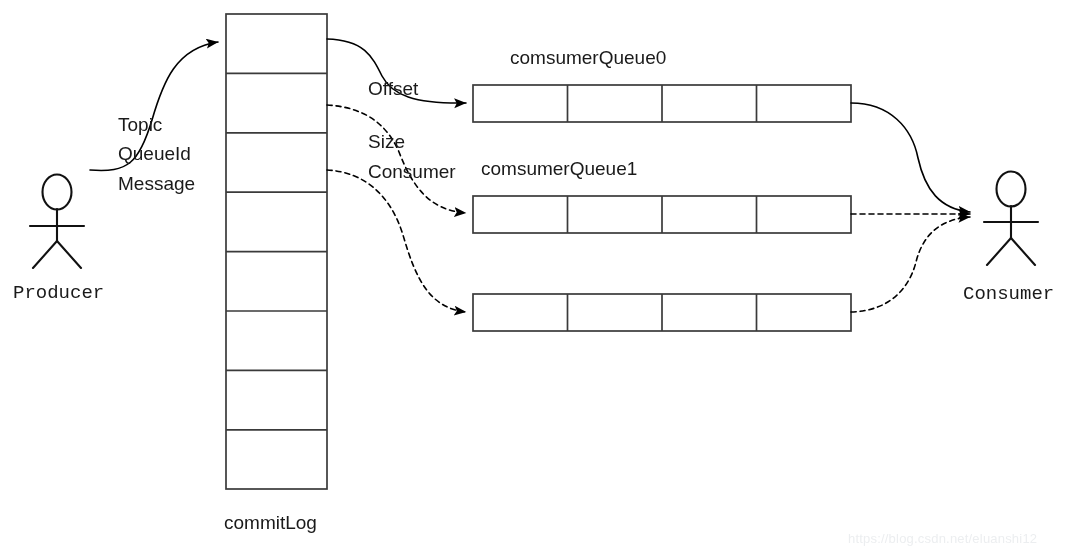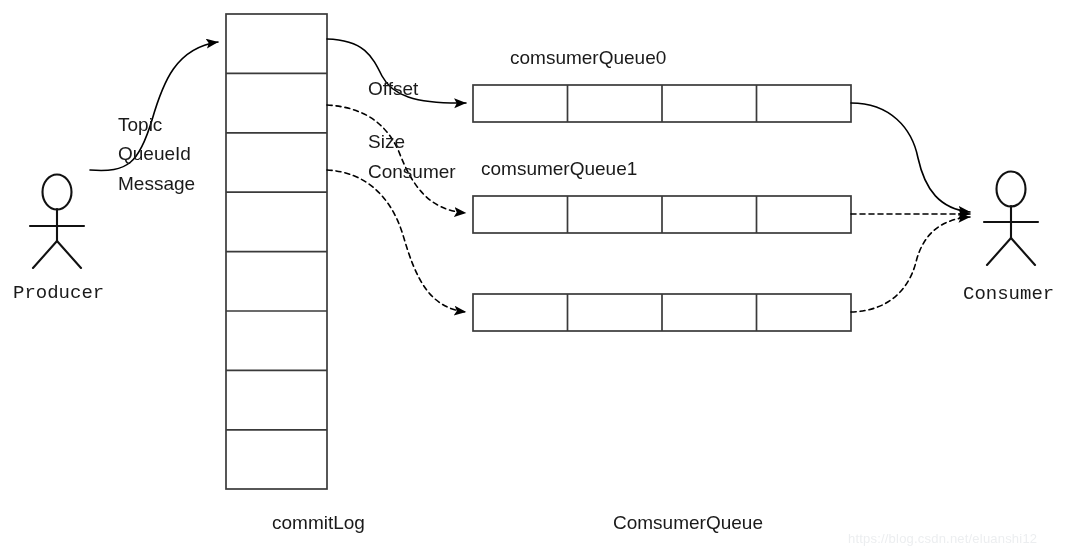--- a/index.html
+++ b/index.html
@@ -71,21 +71,20 @@
   }
   .lbl-queue-title {
     font-size: 19px;
   }
   .lbl-actor {
     font-size: 19px;
     font-family: Liberation Mono, monospace;
   }
   .lbl-section {
     font-size: 19px;
-    margin-left: 48px;
   }
   .lbl-attr {
     font-size: 19px;
   }
   .attr-stack {
     position: absolute;
     display: flex;
     flex-direction: column;
     gap: 7px;
   }
@@ -192,17 +191,16 @@
 
   <div class="lbl lbl-queue-title" style="left:481px; top:158px;">comsumerQueue1</div>
 
 
   <div class="lbl lbl-actor" style="left:13px; top:282px;">Producer</div>
 
   <div class="lbl lbl-actor" style="left:963px; top:283px;">Consumer</div>
 
   <div class="lbl lbl-section" style="left:224px; top:512px;">commitLog</div>
 
-  <div class="lbl lbl-section" style="left:565px; top:512px;">ComsumerQueue</div>
 
   <div class="watermark" style="left:848px; top:531px;">https://blog.csdn.net/eluanshi12</div>
 
 </div>
 
 </body></html>

